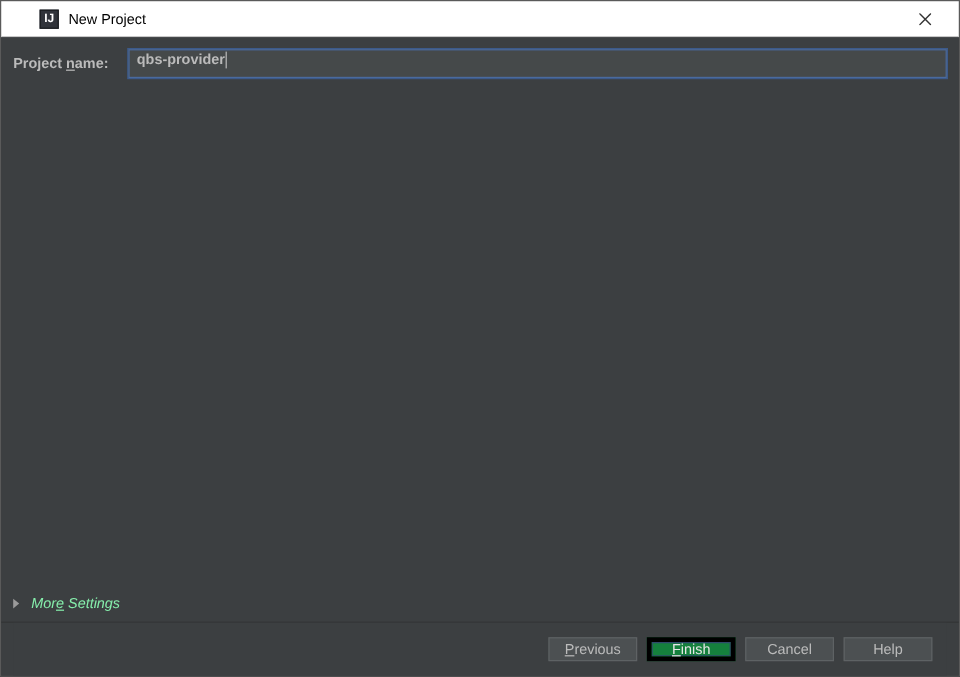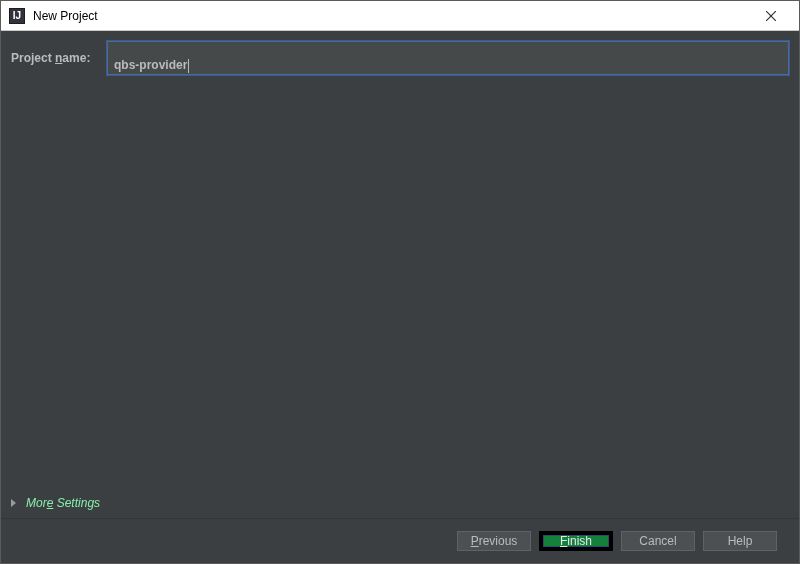--- a/index.html
+++ b/index.html
@@ -17,20 +17,21 @@
   .titlebar {
     height: 30px; background: #ffffff; color: #000;
     display: flex; align-items: center; padding: 0 8px;
     border-bottom: 1px solid #c8c8c8;
   }
   .titlebar .app-icon {
     width: 16px; height: 16px; margin-right: 8px;
     background: #30333a; color: #fff; font-size: 10px; font-weight: bold;
     display: flex; align-items: center; justify-content: center;
     border: 1px solid #1a1c20;
+    margin-left: 24px;
   }
   .titlebar .title { flex: 1; font-size: 12px; }
   .titlebar .close {
     width: 40px; height: 28px; display:flex; align-items:center; justify-content:center;
     font-size: 14px; font-family: sans-serif; cursor: pointer;
   }
 
   
   .body {
     flex: 1; background: #3c3f41; color: #bbbbbb;
@@ -42,21 +43,21 @@
   .form-row {
     display: flex; align-items: center; margin-bottom: 0; font-weight: bold;
   }
   .form-row .label {
     width: 96px; color: #bbbbbb;
   }
   .form-row .label .mn { text-decoration: underline; }
 
   .text-input {
     flex: 1; height: 24px; background: #45494a; color: #bbbbbb;
-    border: 1px solid #5b5e60; padding: 16px 6px; font-size: 12px;
+    border: 1px solid #5b5e60; padding: 0 6px; font-size: 12px;
     outline: none;
   }
   .text-input.focused {
     border: 1px solid #4a6a9d;
     box-shadow: 0 0 0 1px #3c5a8a;
   }
   .caret {
     display:inline-block; width:1px; height:14px; background:#bbbbbb; vertical-align:middle; margin-left:1px;
   }
 

